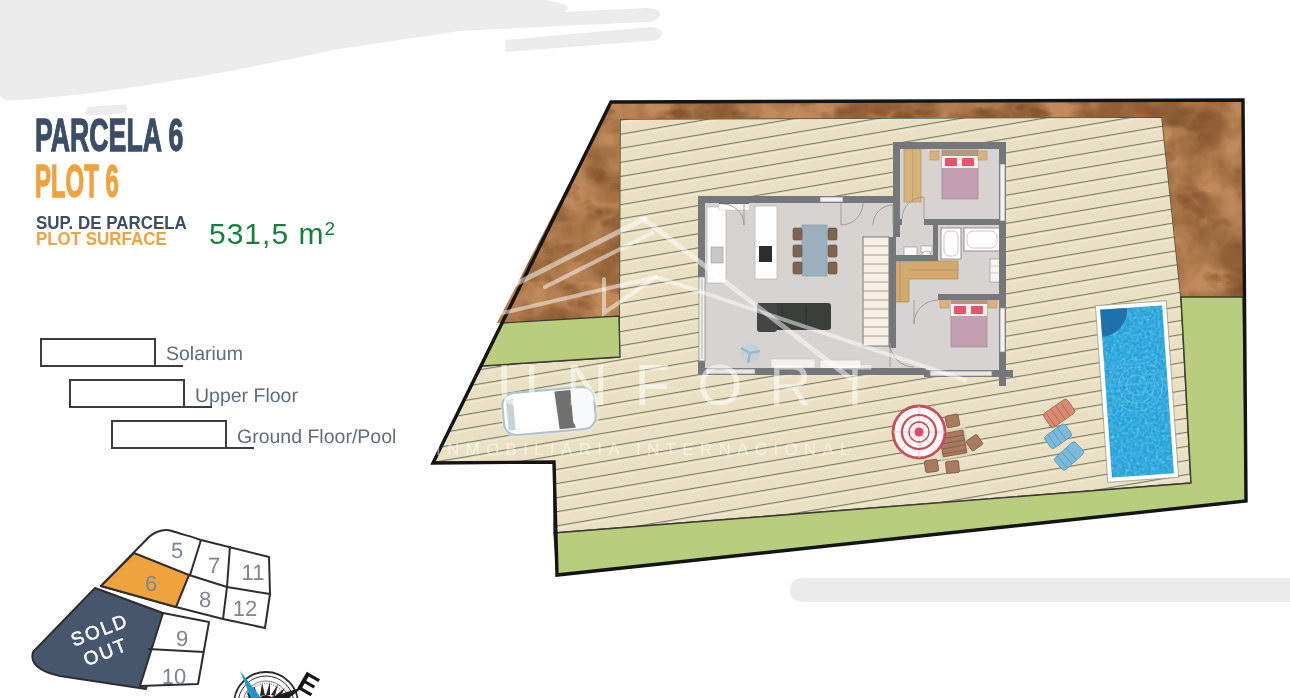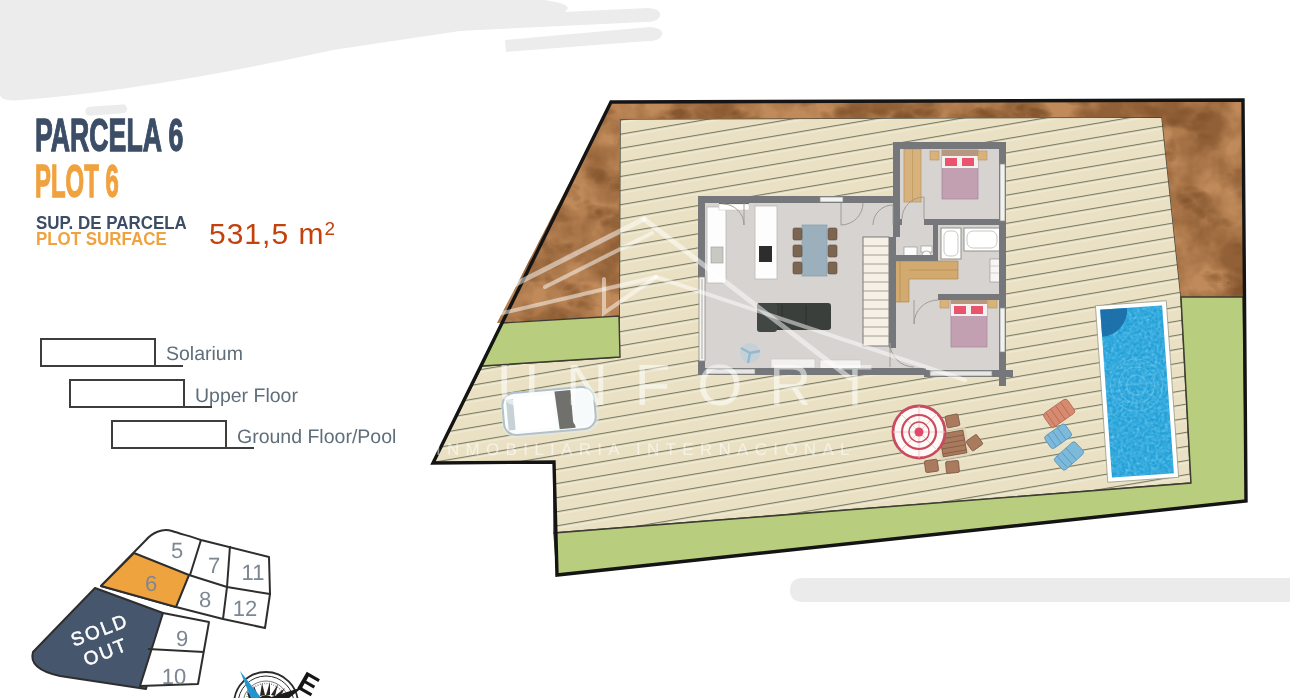--- a/index.html
+++ b/index.html
@@ -423,14 +423,14 @@
     </svg>
 
 <div class="abs" style="left:35px;top:108px;font-size:46px;font-weight:bold;color:#3c4d66;-webkit-text-stroke:1.3px #3c4d66;transform:scaleX(0.58);transform-origin:left top;white-space:nowrap;">PARCELA 6</div>
 
 <div class="abs" style="left:35px;top:154px;font-size:46px;font-weight:bold;color:#f0a23e;-webkit-text-stroke:1.3px #f0a23e;transform:scaleX(0.52);transform-origin:left top;white-space:nowrap;">PLOT 6</div>
 
 <div class="abs" style="left:36px;top:213px;font-size:18px;font-weight:bold;color:#3c4d66;transform:scaleX(0.94);transform-origin:left top;white-space:nowrap;">SUP. DE PARCELA</div>
 
 <div class="abs" style="left:36px;top:229px;font-size:18px;font-weight:bold;color:#f0a23e;transform:scaleX(0.94);transform-origin:left top;white-space:nowrap;">PLOT SURFACE</div>
 
-<div class="abs" style="left:209px;top:217px;font-size:30px;letter-spacing:1px;color:#c2410c;white-space:nowrap;">531,5 m<span style="font-size:19px;vertical-align:9px;letter-spacing:0;">2</span></div>
+<div class="abs" style="left:209px;top:217px;font-size:30px;letter-spacing:1px;color:#15803d;white-space:nowrap;">531,5 m<span style="font-size:19px;vertical-align:9px;letter-spacing:0;">2</span></div>
 </div>
 
 </body></html>

